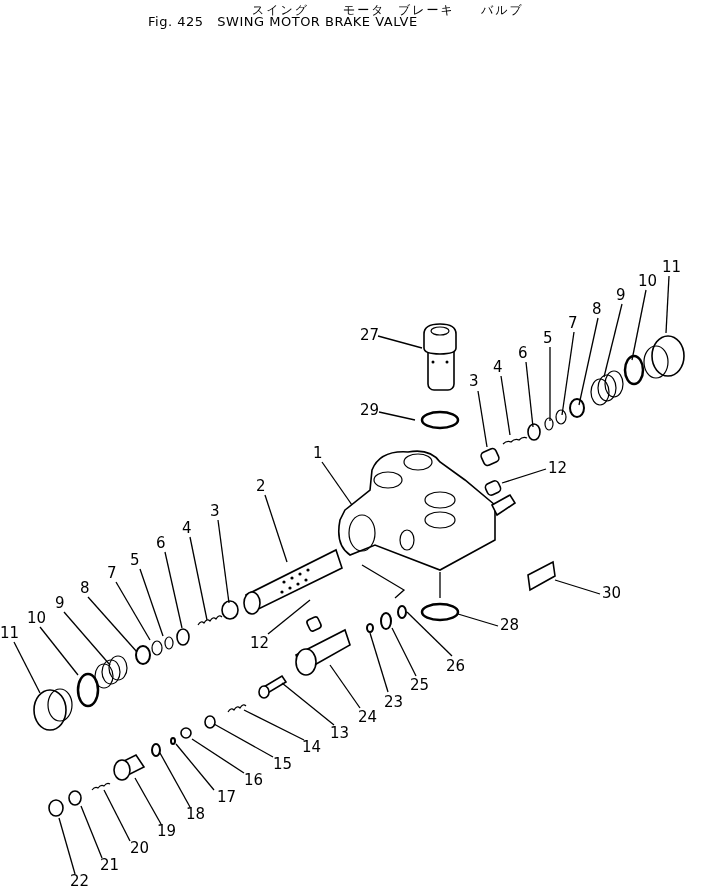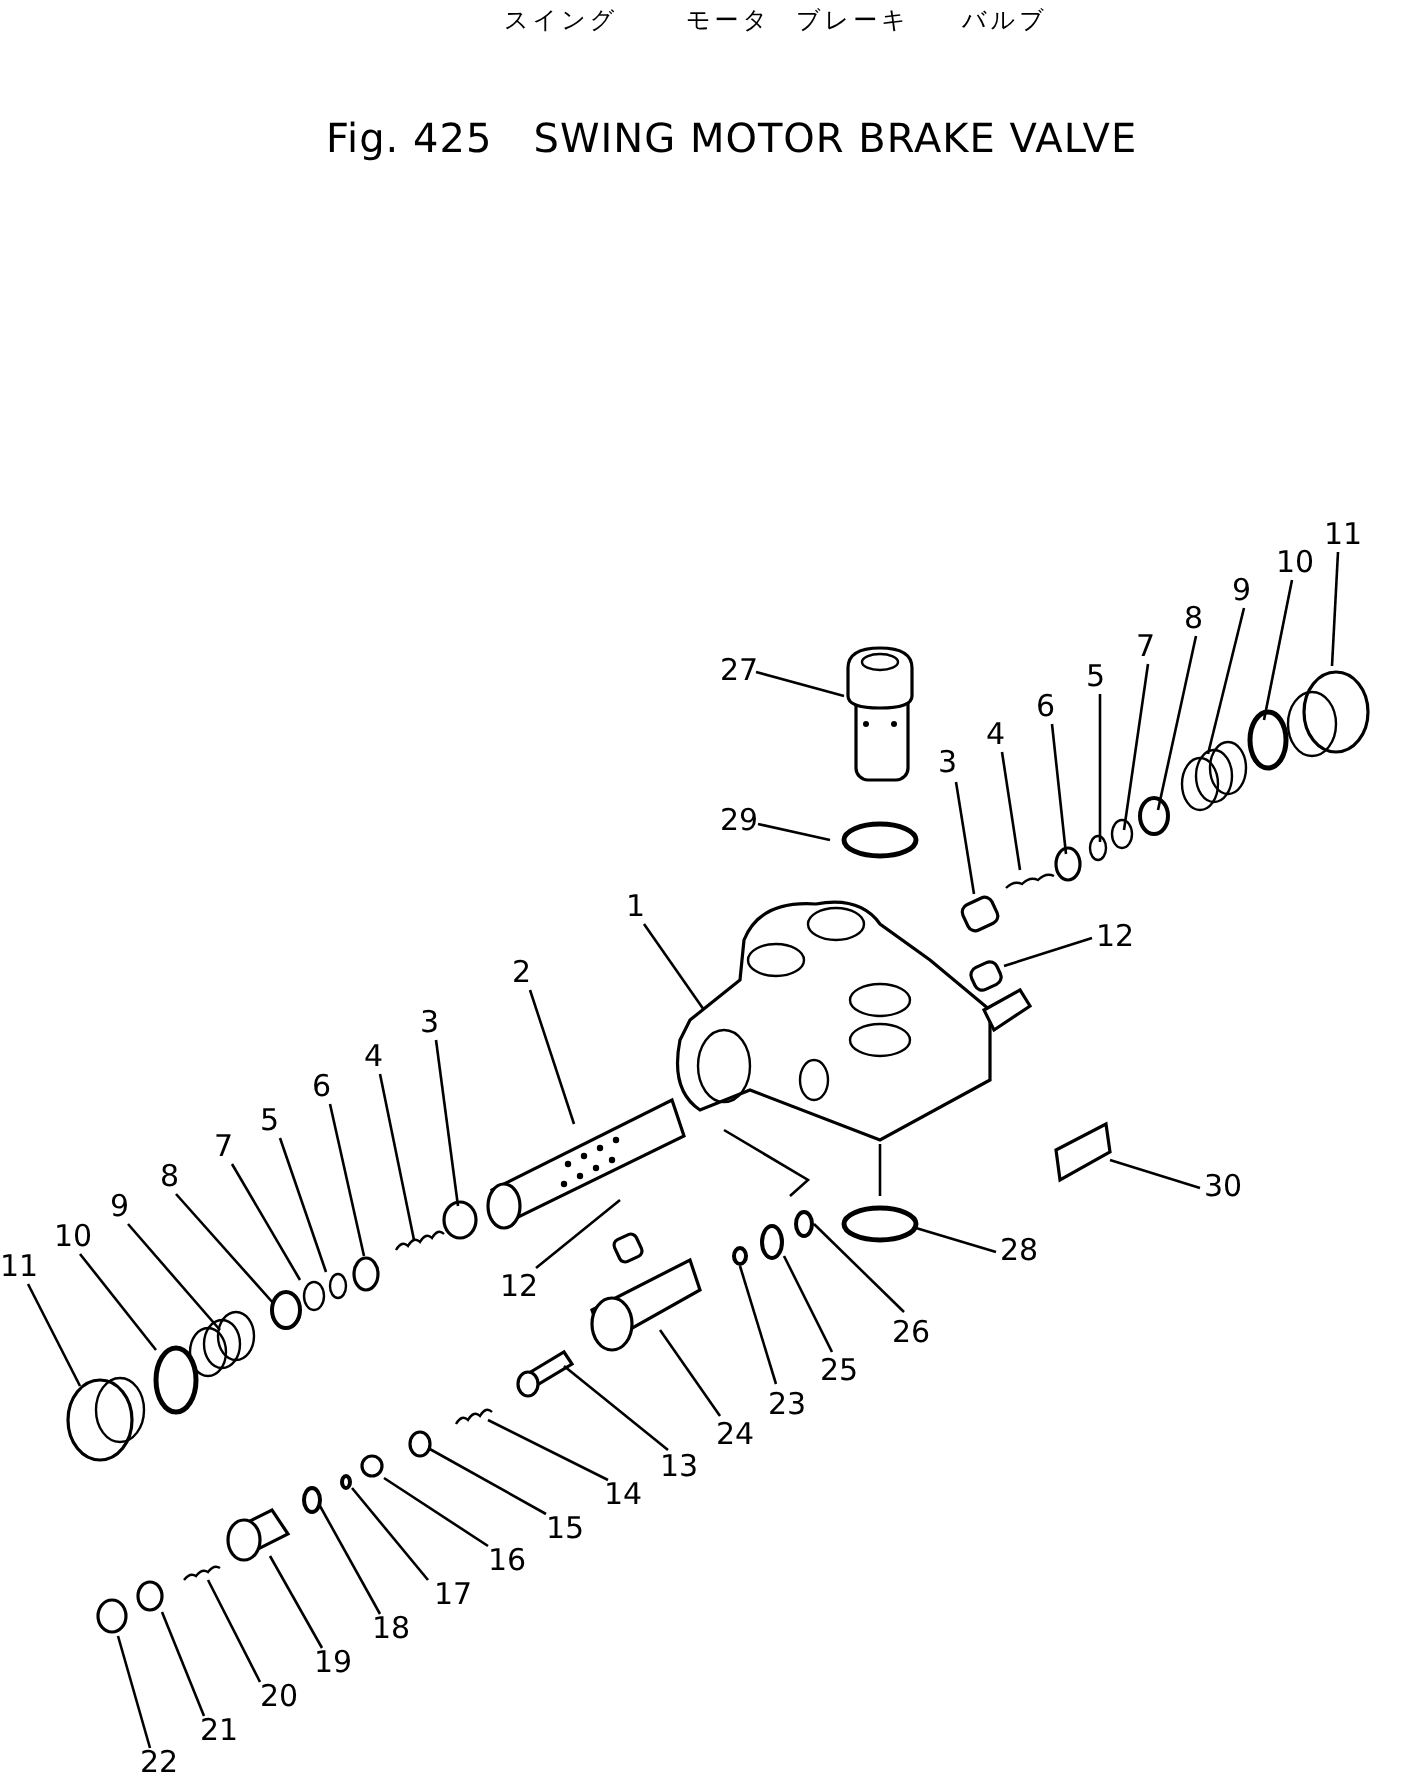--- a/index.html
+++ b/index.html
@@ -1,19 +1,19 @@
 <!DOCTYPE html>
 <html><head>
 <meta charset="utf-8">
 <style>
   html,body{margin:0;padding:0;background:#fff;}
   body{width:705px;height:892px;position:relative;overflow:hidden;font-family:"DejaVu Sans",sans-serif;color:#000;}
   .title-jp{position:absolute;top:2px;left:0;width:705px;height:16px;font-size:12px;}
   .title-jp span{position:absolute;top:0;letter-spacing:2px;}
-  .title-en{position:absolute;top:14px;left:163px;font-size:20px;letter-spacing:0.5px;white-space:pre;margin-top:43px;}
+  .title-en{position:absolute;top:14px;left:148px;font-size:13px;letter-spacing:0.5px;white-space:pre;}
   svg{position:absolute;left:0;top:0;}
   .lbl{font-family:"DejaVu Sans",sans-serif;font-size:15px;fill:#000;}
   .part{fill:#fff;stroke:#000;stroke-width:1.6;}
   .thin{fill:none;stroke:#000;stroke-width:1.2;}
   .leader{stroke:#000;stroke-width:1.3;fill:none;}
 </style>
 </head>
 <body>
 
 <div class="title-jp">

